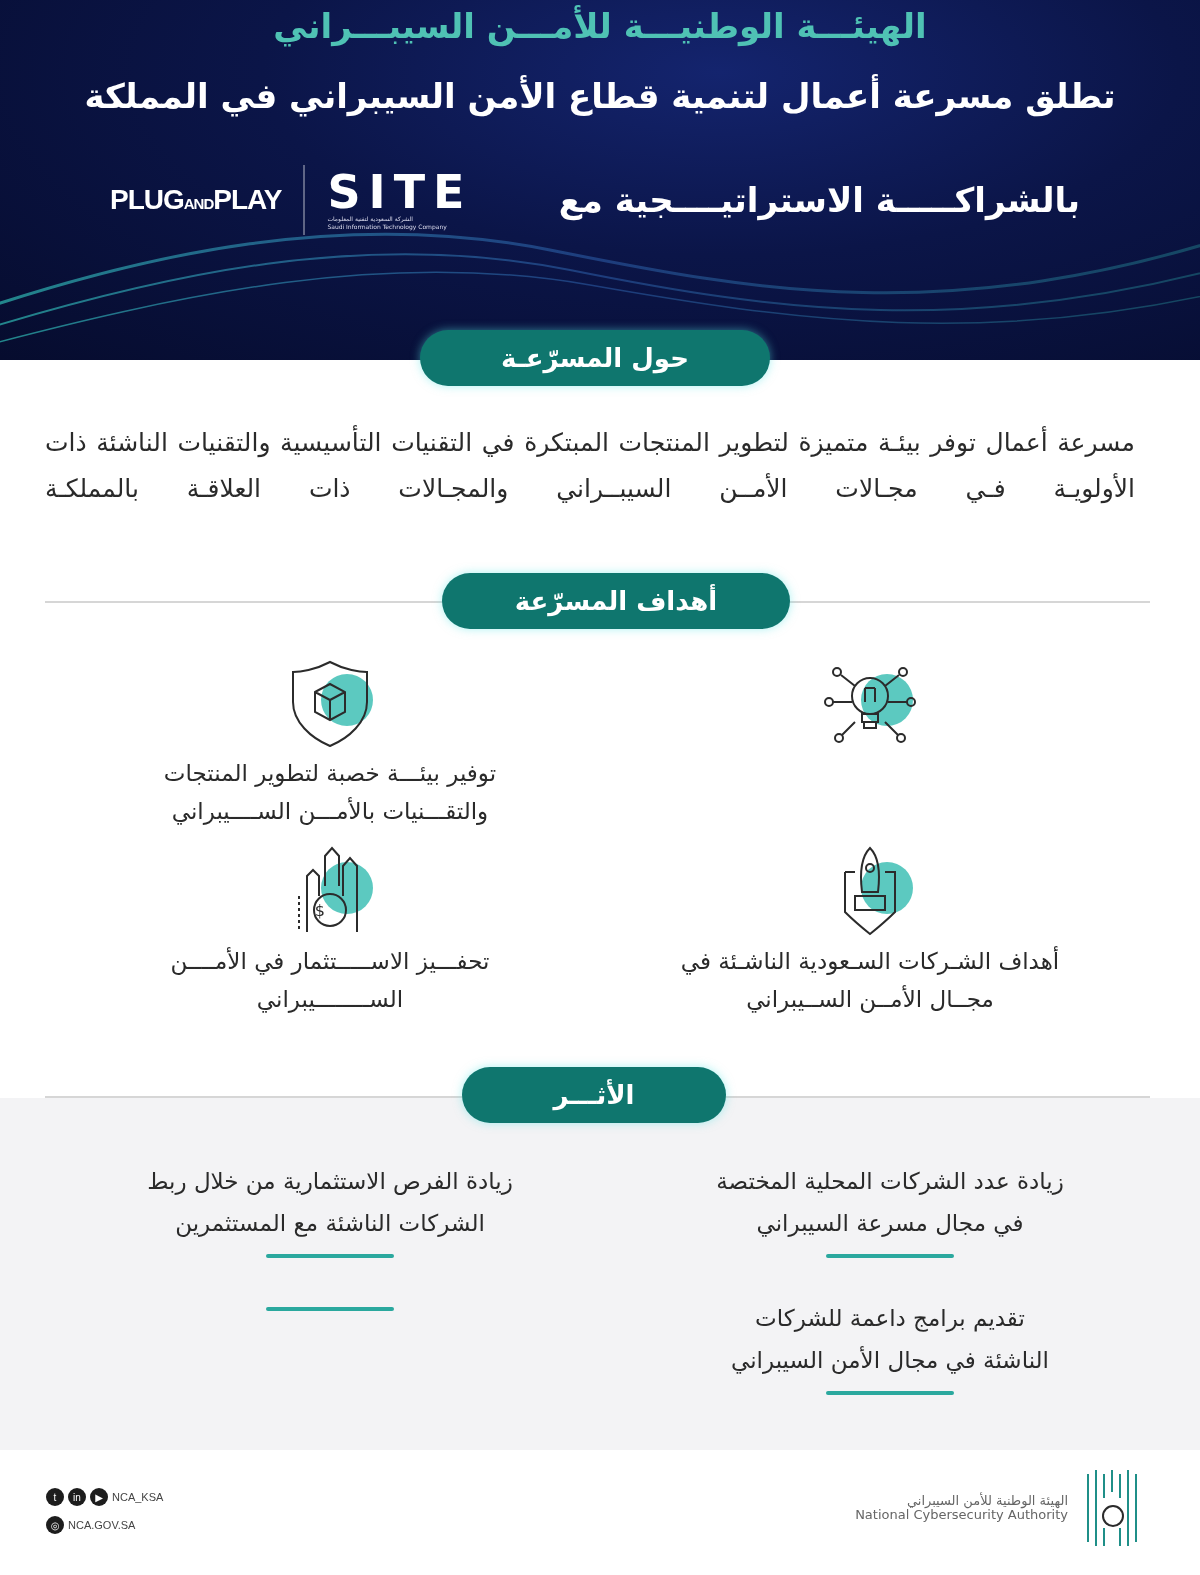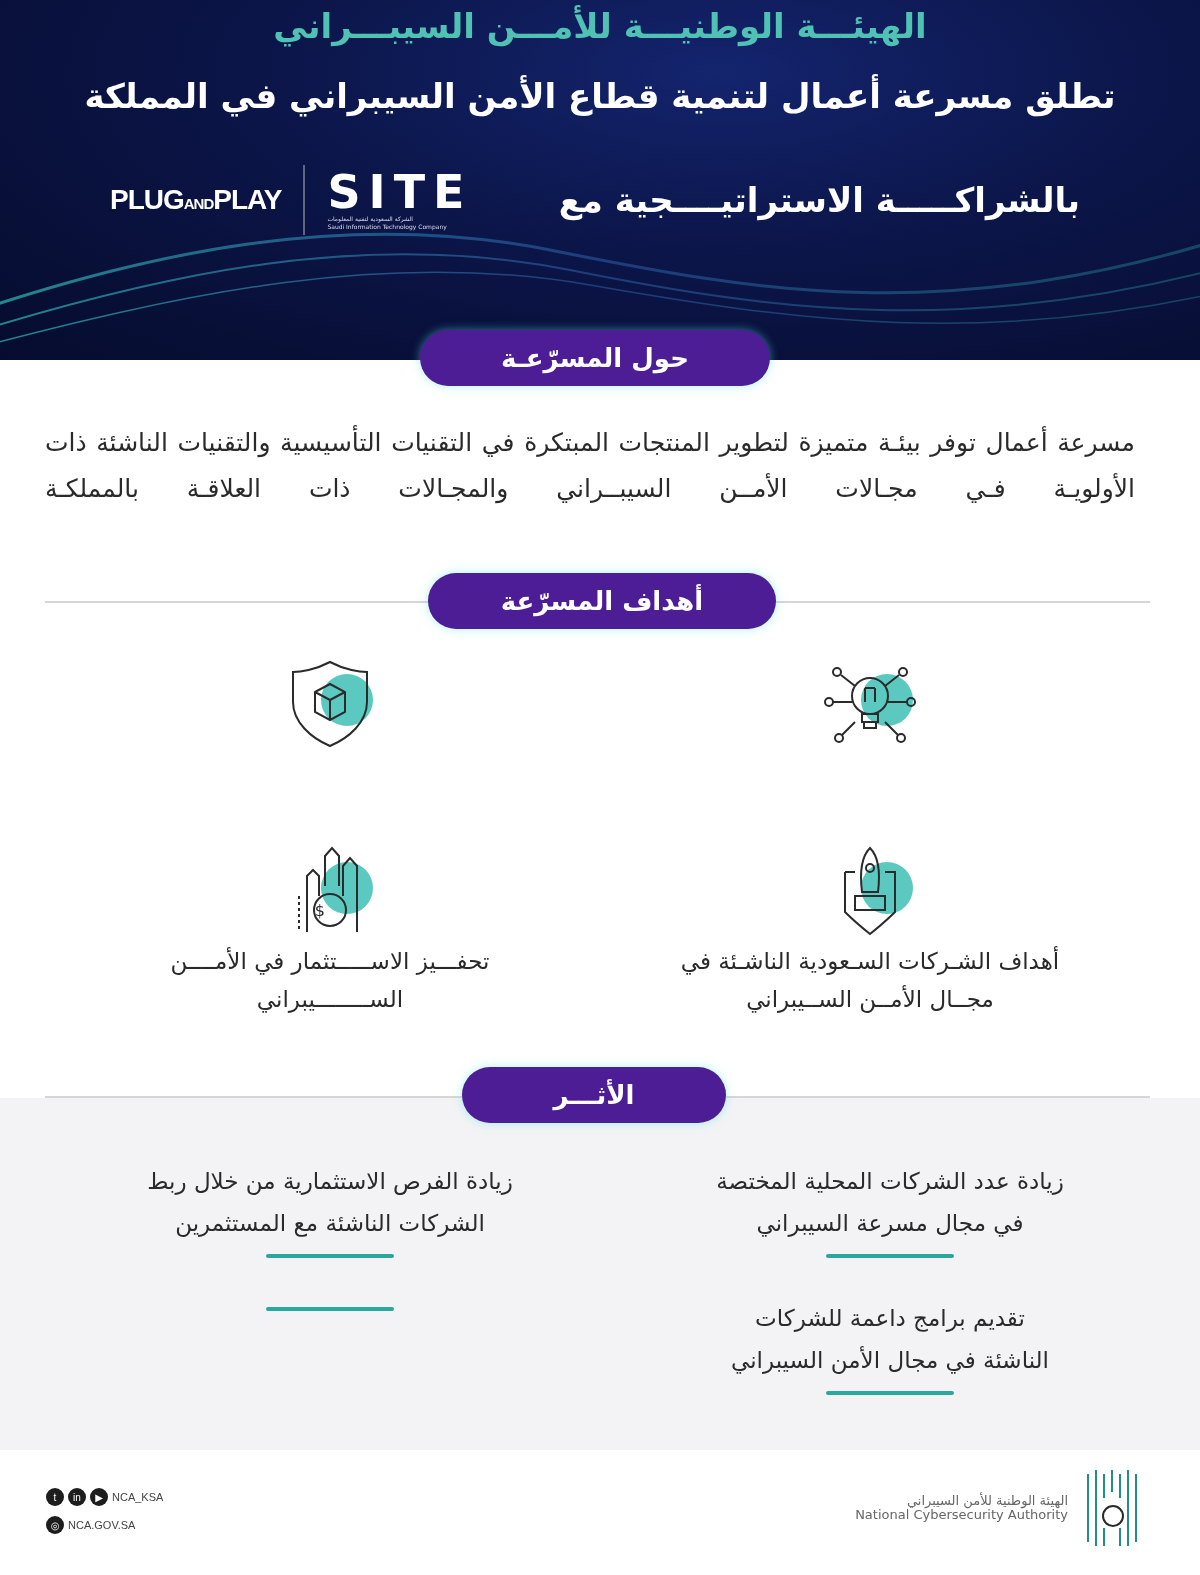--- a/index.html
+++ b/index.html
@@ -30,21 +30,21 @@
   .plug-logo .small { font-size: 15px; text-align: center; }
   .sep { width: 2px; height: 70px; background: rgba(255,255,255,0.35); margin: 0 22px; }
   .site-logo { display: flex; flex-direction: column; }
   .site-logo .big { font-family: "DejaVu Sans", sans-serif; font-weight: bold; font-size: 46px; color: #fff; letter-spacing: 8px; line-height: 46px; }
   .site-logo .sub { font-size: 6px; color: #dde; line-height: 8px; }
   .partner-left { display: flex; align-items: center; }
   .partner-text { font-size: 34px; font-weight: bold; color: #fff; direction: rtl; }
 
   .pill {
     position: absolute; height: 56px; border-radius: 28px;
-    background: #4c1d95; color: #ffffff;
+    background: #0f766e; color: #ffffff;
     display: flex; align-items: center; justify-content: center;
     font-size: 26px; font-weight: bold; direction: rtl;
     box-shadow: 0 0 10px rgba(90,230,230,0.5);
   }
   .hline { position: absolute; height: 2px; background: #d6d6d6; }
 
   .about-text {
     position: absolute; top: 420px; left: 45px; width: 1090px;
     direction: rtl; text-align: justify; text-align-last: justify;
     font-size: 25px; line-height: 46px; color: #2a2a2a;
@@ -107,21 +107,21 @@
       </div>
     </div>
     <div class="partner-text">بالشراكـــــة الاستراتيــــجية مع</div>
   </div>
 </div>
 
 <div class="pill" style="left:420px; top:330px; width:350px;">حول المسرّعـة</div>
 <div class="about-text">مسرعة أعمال توفر بيئـة متميزة لتطوير المنتجات المبتكرة في التقنيات التأسيسية والتقنيات الناشئة ذات الأولويـة فـي مجـالات الأمــن السيبــراني والمجـالات ذات العلاقـة بالمملكـة</div>
 
 <div class="hline" style="left:45px; top:601px; width:1105px;"></div>
-<div class="pill" style="left:428px; top:573px; width:348px;">أهداف المسرّعة</div>
+<div class="pill" style="left:442px; top:573px; width:348px;">أهداف المسرّعة</div>
 
 <div class="goal" style="left:660px; top:658px;">
   <div class="icon">
     <div class="blob"></div>
     <svg width="110" height="90" viewBox="0 0 110 90" fill="none" stroke="#2b2b2b" stroke-width="2">
       <circle cx="55" cy="38" r="18"></circle>
         <path d="M47 56 h16 v8 h-16 z M49 64 h12 v6 h-12z"></path>
       <path d="M50 30 v14 M60 30 v14 M50 30 h10"></path>
       <circle cx="22" cy="14" r="4"></circle>
         <circle cx="88" cy="14" r="4"></circle>
@@ -135,20 +135,21 @@
 </div>
 
 <div class="goal" style="left:120px; top:658px;">
   <div class="icon">
     <div class="blob"></div>
     <svg width="110" height="90" viewBox="0 0 110 90" fill="none" stroke="#2b2b2b" stroke-width="2">
       <path d="M55 4 C 40 12, 25 14, 18 14 V 44 C 18 64, 36 80, 55 88 C 74 80, 92 64, 92 44 V 14 C 85 14, 70 12, 55 4 Z"></path>
       <path d="M40 34 L55 26 L70 34 L70 54 L55 62 L40 54 Z M40 34 L55 42 L70 34 M55 42 V62"></path>
     </svg>
   </div>
+  <div class="txt">توفير بيئـــة خصبة لتطوير المنتجات والتقـــنيات بالأمـــن الســــيبراني</div>
 </div>
 
 <div class="goal" style="left:660px; top:846px;">
   <div class="icon">
     <div class="blob"></div>
     <svg width="110" height="90" viewBox="0 0 110 90" fill="none" stroke="#2b2b2b" stroke-width="2">
       <path d="M55 2 C 45 12, 45 30, 47 46 H63 C 65 30, 65 12, 55 2 Z"></path>
       <circle cx="55" cy="22" r="4"></circle>
       <path d="M30 26 H 40 M30 26 V 66 C 40 76, 50 84, 55 88 C 60 84, 70 76, 80 66 V 26 H 70"></path>
       <path d="M40 50 h30 v14 h-30z"></path>

